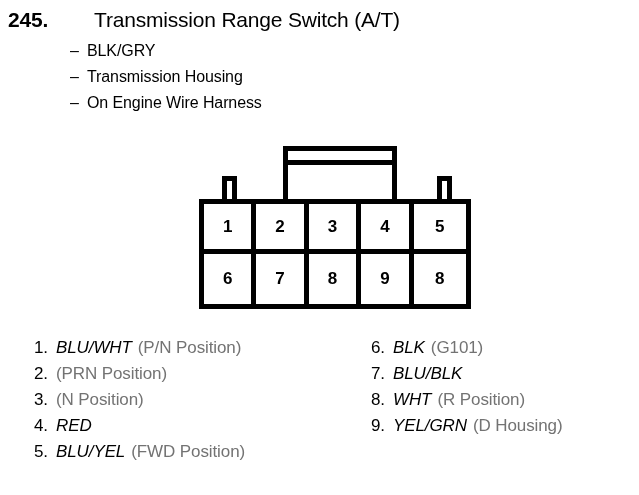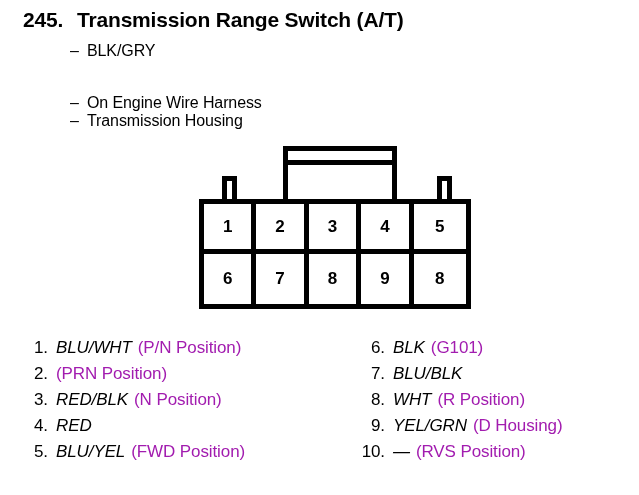--- a/index.html
+++ b/index.html
@@ -17,45 +17,46 @@
   }
 
   
   #header-block {
     position: absolute;
     left: 0; top: 0;
     width: 639px;
   }
   #title-row {
     position: absolute;
-    left: 23px; top: 8px;
+    left: 8px; top: 8px;
     display: flex;
     align-items: flex-end;
     white-space: nowrap;
+    gap: 32px;
   }
   #entry-number {
     font-size: 21px;
     font-weight: bold;
     letter-spacing: -0.2px;
   }
   #entry-title {
     font-size: 21px;
-    font-weight: bold;
+    font-weight: normal;
     margin-left: 14px;
     letter-spacing: -0.2px;
   }
   .sub-line {
     position: absolute;
     left: 70px;
     font-size: 16px;
     white-space: nowrap;
     letter-spacing: -0.1px;
   }
   #sub-line-0 { top: 42px; }
-  #sub-line-1 { top: 68px; margin-top: 44px; }
+  #sub-line-1 { top: 68px; }
   #sub-line-2 { top: 94px; }
   .sub-dash {
     display: inline-block;
     width: 17px;
   }
 
   
   #connector {
     position: absolute;
     left: 199px;
@@ -146,21 +147,21 @@
     text-align: right;
     margin-right: 8px;
     color: #000000;
   }
   .legend-wire {
     color: #000000;
     margin-right: 6px;
     font-style: italic;
   }
   .legend-position {
-    color: #a21caf;
+    color: #737373;
   }
 </style>
 </head>
 <body>
 
 <div id="header-block">
   <div id="title-row">
     <span id="entry-number">245.</span>
     <span id="entry-title">Transmission Range Switch (A/T)</span>
   </div>
@@ -204,21 +205,20 @@
     <span class="legend-index">1.</span>
     <span class="legend-wire">BLU/WHT</span>
     <span class="legend-position">(P/N Position)</span>
   </div>
   <div class="legend-item">
     <span class="legend-index">2.</span>
     <span class="legend-position">(PRN Position)</span>
   </div>
   <div class="legend-item">
     <span class="legend-index">3.</span>
-    <span class="legend-wire">RED/BLK</span>
     <span class="legend-position">(N Position)</span>
   </div>
   <div class="legend-item">
     <span class="legend-index">4.</span>
     <span class="legend-wire">RED</span>
   </div>
   <div class="legend-item">
     <span class="legend-index">5.</span>
     <span class="legend-wire">BLU/YEL</span>
     <span class="legend-position">(FWD Position)</span>
@@ -238,18 +238,13 @@
   <div class="legend-item">
     <span class="legend-index">8.</span>
     <span class="legend-wire">WHT</span>
     <span class="legend-position">(R Position)</span>
   </div>
   <div class="legend-item">
     <span class="legend-index">9.</span>
     <span class="legend-wire">YEL/GRN</span>
     <span class="legend-position">(D Housing)</span>
   </div>
-  <div class="legend-item">
-    <span class="legend-index">10.</span>
-    <span class="legend-wire">—</span>
-    <span class="legend-position">(RVS Position)</span>
-  </div>
 </div>
 
 </body></html>

